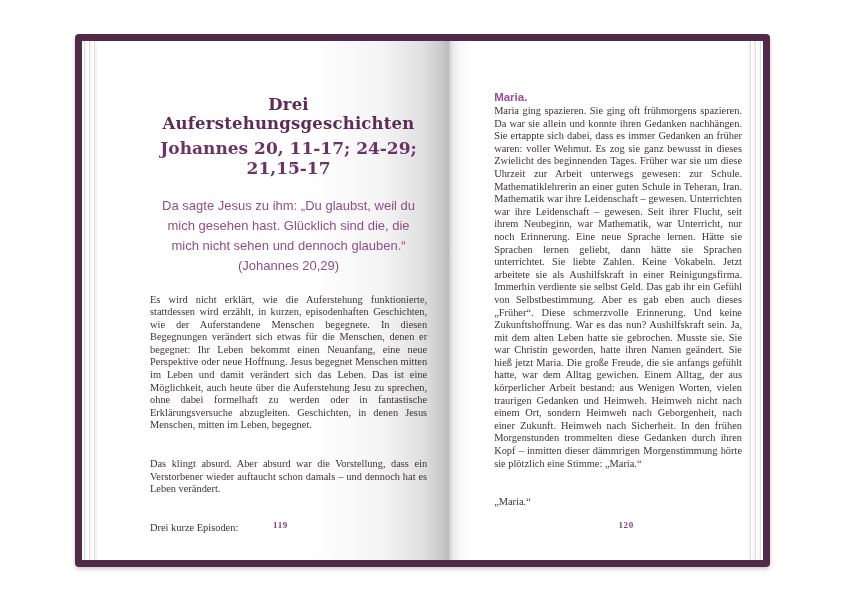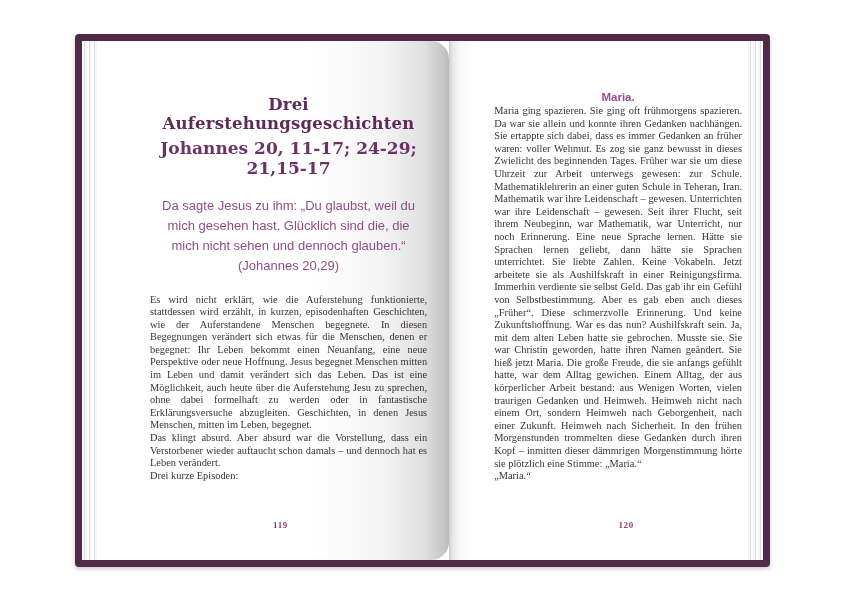--- a/index.html
+++ b/index.html
@@ -62,21 +62,20 @@
   .page {
     position: relative;
     height: 100%;
     box-sizing: border-box;
   }
   .page-left {
     width: 386px;
     background: linear-gradient(to right,
       #ffffff 0%, #ffffff 62%, #f4f4f4 82%,
       #e0e0e0 93%, #c6c6c6 98.5%, #b9b9ba 100%);
-    border-radius: 18px;
   }
   .page-right {
     width: 330px;
     background: linear-gradient(to right,
       #cccccc 0%, #e9e9e9 1.2%, #f8f8f8 3.5%,
       #ffffff 8%, #ffffff 100%);
   }
   .page-inner {
     position: relative;
     width: 100%;
@@ -117,29 +116,29 @@
   }
   .body-text {
     margin: 0;
     font-size: 10.4px;
     line-height: 12.6px;
     color: #3b3534;
     text-align: justify;
     text-justify: inter-word;
   }
   .page-left .body-text.first { margin-top: 17px; }
-  .body-text + .body-text { margin-top: 0; }
+  .body-text + .body-text { margin-top: 26px; }
   .story-heading {
     margin: 0 0 1px 0;
     font-family: "Liberation Sans", sans-serif;
     font-weight: 700;
     font-size: 11.5px;
     line-height: 13px;
     color: #9d4b94;
-    text-align: center;
+    text-align: left;
   }
   .page-number {
     position: absolute;
     bottom: 30px;
     font-family: Liberation Serif, serif;
     font-weight: 700;
     font-size: 9px;
     letter-spacing: 0.6px;
     color: #8a4180;
   }

